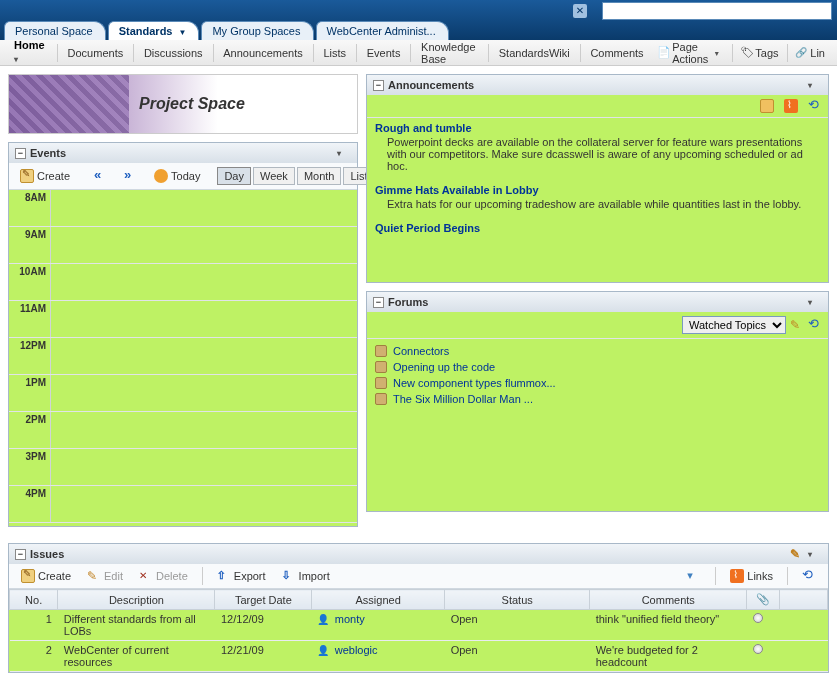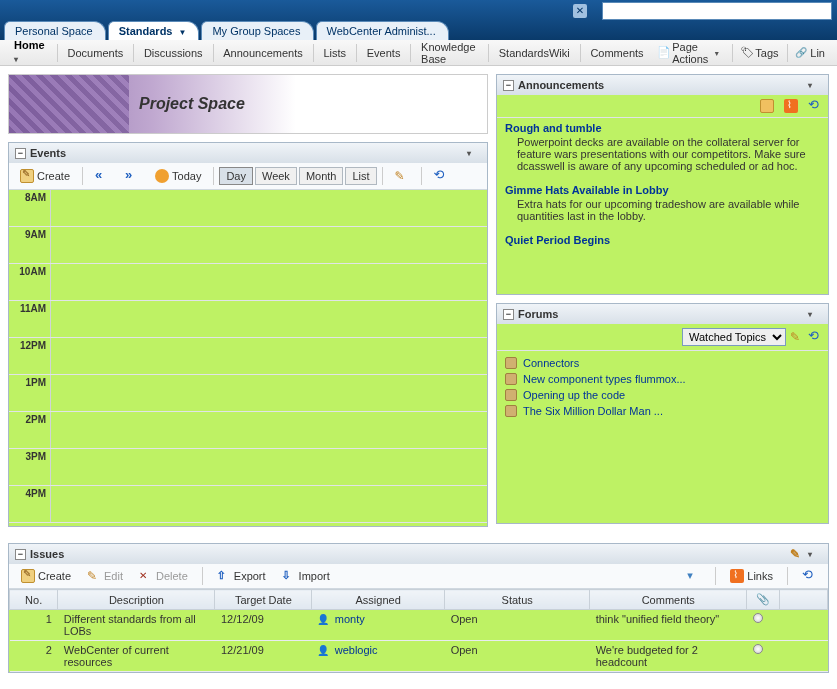--- a/index.html
+++ b/index.html
@@ -17,21 +17,21 @@
 
 .secondbar { background: linear-gradient(#f8f8f8,#e8e8e8); border-bottom: 1px solid #ccc; height: 26px; display: flex; align-items: center; padding: 0 6px; }
 .secondbar .home { font-weight: bold; color: #000; padding: 0 8px; cursor: pointer; }
 .secondbar .sep { width: 1px; height: 18px; background: #ccc; margin: 0 2px; }
 .secondbar .item { padding: 0 8px; color: #333; cursor: pointer; }
 .secondbar .spacer { flex: 1; }
 .secondbar .right-item { padding: 0 6px; color: #333; cursor: pointer; display: flex; align-items: center; gap: 1px; }
 
 
 .content { display: flex; padding: 8px; gap: 8px; }
-.leftcol { width: 480px; }
+.leftcol { width: 350px; }
 .rightcol { flex: 1; }
 
 
 .banner { height: 60px; border: 1px solid #ccc; background: linear-gradient(90deg, #8a6aa8 0%, #c0a8d0 30%, #fff 60%); position: relative; margin-bottom: 8px; display:flex; align-items:center; }
 .banner-title { font-style: italic; font-weight: bold; font-size: 16px; color: #333; margin-left: 130px; }
 .banner::before { content:""; position:absolute; left:0; top:0; width:120px; height:100%; background: repeating-linear-gradient(45deg,#7a5a9a,#7a5a9a 5px,#9a7ab8 5px,#9a7ab8 10px); opacity:.8;}
 
 
 .panel { border: 1px solid #a8b8c8; margin-bottom: 8px; }
 .panel-hdr { background: linear-gradient(#f0f4f8,#d8e0e8); padding: 3px 6px; font-weight: bold; color: #333; display: flex; align-items: center; gap: 4px; }
@@ -286,25 +286,25 @@
           <span class="ico ico-pencil"></span>
           <span class="ico ico-refresh"></span>
         </div>
         <div class="forum-list">
           <div class="forum-row">
               <span class="forum-ico"></span>
               <a>Connectors</a>
             </div>
           <div class="forum-row">
               <span class="forum-ico"></span>
-              <a>New component types flummox...</a>
+              <a>Opening up the code</a>
             </div>
           <div class="forum-row">
               <span class="forum-ico"></span>
-              <a>Opening up the code</a>
+              <a>New component types flummox...</a>
             </div>
           <div class="forum-row">
               <span class="forum-ico"></span>
               <a>The Six Million Dollar Man ...</a>
             </div>
         </div>
         <div style="height:100px"></div>
       </div>
     </div>
   </div>

